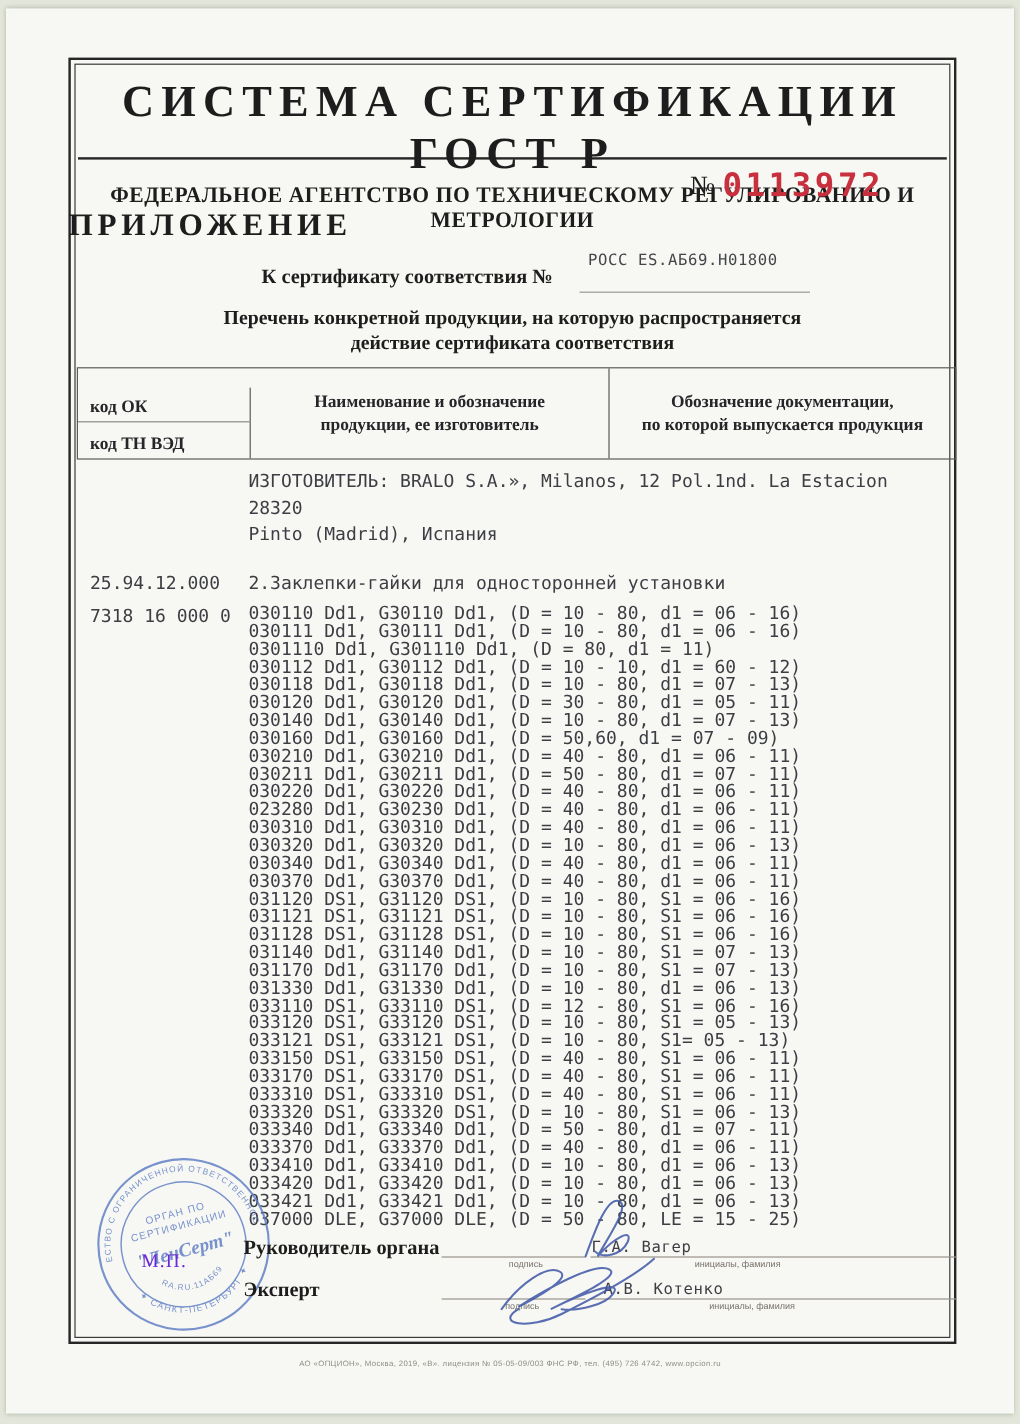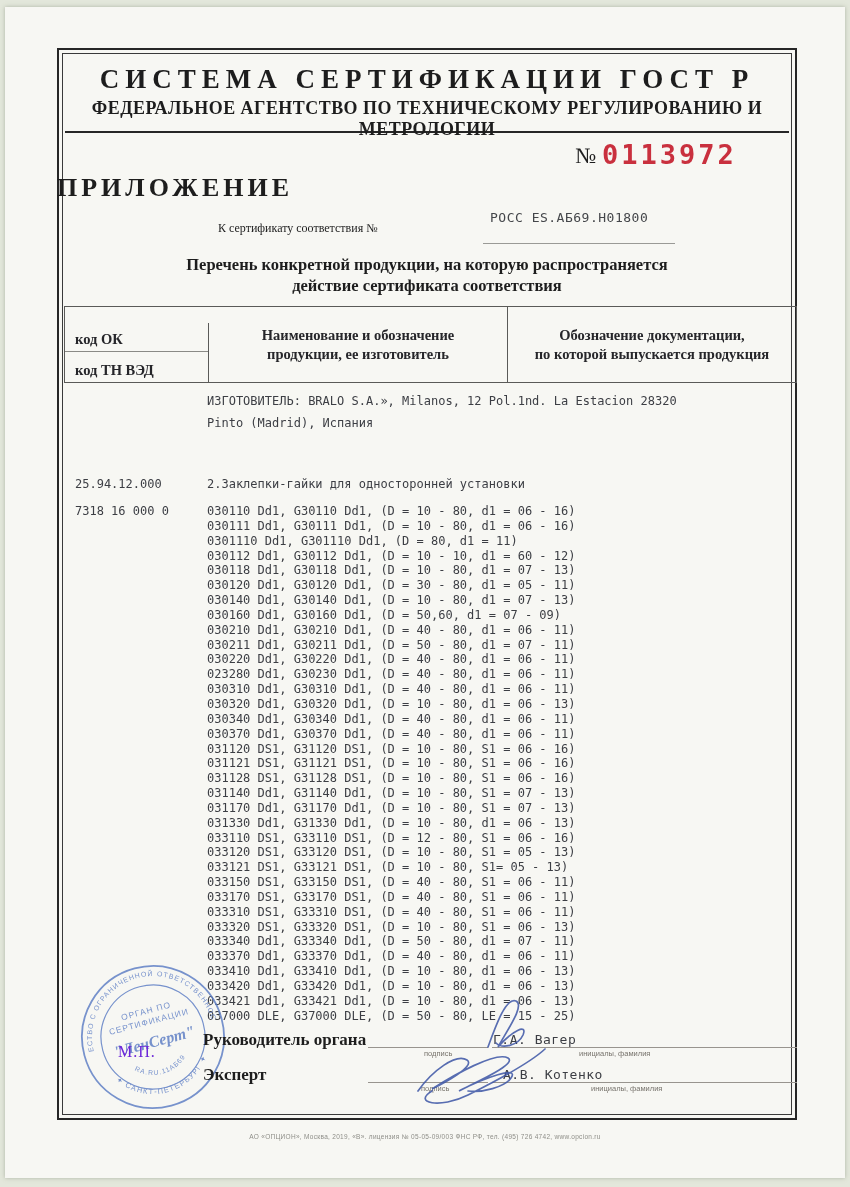--- a/index.html
+++ b/index.html
@@ -6,44 +6,44 @@
   body{width:850px;height:1187px;background:#e3e7db;position:relative;
        font-family:"Liberation Serif",serif;overflow:hidden;}
   .page{position:absolute;left:5px;top:7px;right:5px;bottom:9px;background:#f7f7f3;
         box-shadow:0 0 4px rgba(120,130,110,.5);}
   .abs{position:absolute;}
   
   .frame{left:52px;top:41px;width:740px;height:1072px;border:2px solid #262626;box-sizing:border-box;}
   .frame-inner{position:absolute;left:3px;top:3px;right:3px;bottom:3px;border:1px solid #3a3a3a;}
   
   .title-box{left:60px;top:47px;width:724px;height:77px;border-bottom:2px solid #262626;text-align:center;}
-  .t1{margin-top:10px;font-size:27px;font-weight:bold;letter-spacing:6px;color:#1d1d1d;}
+  .t1{margin-top:10px;font-size:37px;font-weight:bold;letter-spacing:6px;color:#1d1d1d;}
   .t2{margin-top:3px;font-size:18.5px;font-weight:bold;letter-spacing:.5px;color:#1d1d1d;transform:scaleX(.97);}
   .numblock{left:570px;top:132px;width:210px;font-size:24px;color:#1d1d1d;white-space:nowrap;}
   .numprefix{font-size:22px;}
   .numdigits{font-family:"DejaVu Sans Mono","Liberation Mono",monospace;font-weight:bold;
              font-size:27px;letter-spacing:3px;color:#c9303e;vertical-align:-1px;}
   .appendix{left:52px;top:166px;width:832px;text-align:left;font-size:26px;font-weight:bold;
             letter-spacing:4px;color:#1d1d1d;}
   .certmono{left:485px;top:203px;font-family:"DejaVu Sans Mono","Liberation Mono",monospace;
             font-size:13px;color:#44464a;letter-spacing:.5px;}
-  .certlabel{left:213px;top:214px;font-size:12px;font-weight:normal;color:#1d1d1d;}
+  .certlabel{left:213px;top:214px;font-size:17px;font-weight:bold;color:#1d1d1d;}
   .certline{left:478px;top:236px;width:192px;height:1px;background:#9a9a96;}
   .desc{left:52px;top:247px;width:740px;text-align:center;font-size:16.5px;font-weight:bold;color:#1d1d1d;line-height:21px;}
   
   .thead{left:59px;top:299px;width:733px;height:77px;border:1px solid #5a5a58;box-sizing:border-box;display:flex;}
   .c1{width:143px;border-right:1px solid #5a5a58;display:flex;flex-direction:column;margin-top:16px;}
   .c1a{flex:1;border-bottom:1px solid #8a8a86;padding:7px 0 0 10px;box-sizing:border-box;}
   .c1b{flex:1;padding:9px 0 0 10px;box-sizing:border-box;}
   .c2{width:298px;border-right:1px solid #5a5a58;display:flex;align-items:center;justify-content:center;text-align:center;}
   .c3{flex:1;display:flex;align-items:center;justify-content:center;text-align:center;}
   .thead .cell-txt{font-size:14.5px;font-weight:600;color:#26262a;line-height:19px;}
   .pre{white-space:pre-line;}
   
-  .mono{font-family:"DejaVu Sans Mono","Liberation Mono",monospace;font-size:12px;color:#3c3e44;}
+  .mono{font-family:"DejaVu Sans Mono","Liberation Mono",monospace;font-size:15px;color:#3c3e44;}
   .manu{left:202px;top:383px;line-height:22px;width:560px;}
   .okcode{left:70px;top:470px;}
   .cat{left:202px;top:470px;}
   .tnved{left:70px;top:497px;}
   .plist{left:202px;top:497px;line-height:14.85px;}
   .pline{white-space:pre;}
   
   .sig-label{font-size:17px;font-weight:bold;color:#1d1d1d;}
   .lab1{left:198px;top:1023px;}
   .lab2{left:198px;top:1058px;}

